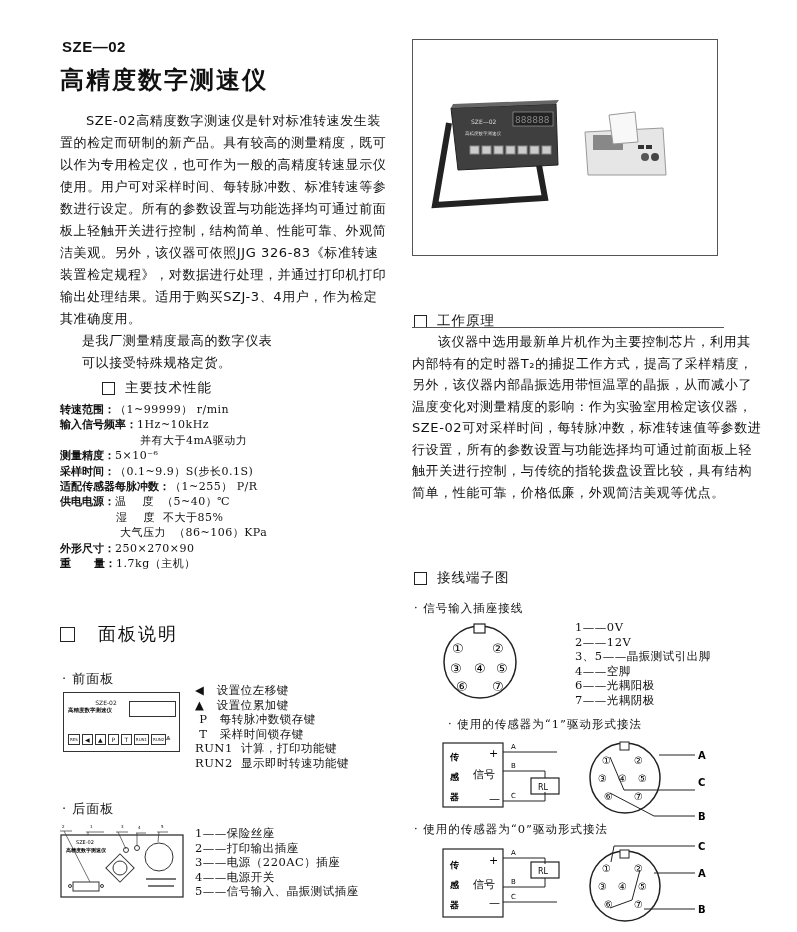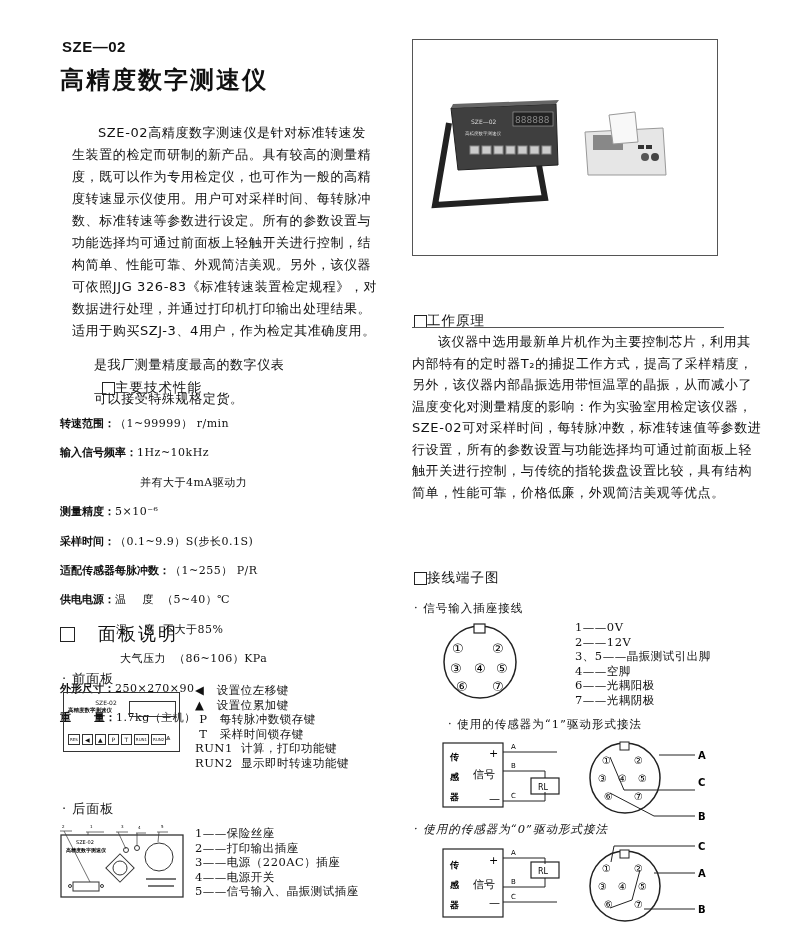--- a/index.html
+++ b/index.html
@@ -2,27 +2,27 @@
 <html><head>
 <meta charset="utf-8">
 <style>
   html, body { margin:0; padding:0; background:#fff; }
   body { width:797px; height:932px; position:relative; overflow:hidden;
          font-family:"DejaVu Sans", sans-serif; color:#111; }
   .abs { position:absolute; }
   .model { left:62px; top:38px; font-size:15px; font-weight:bold; font-family:"Liberation Sans", sans-serif; letter-spacing:0.5px; }
   .title { left:60px; top:64px; font-size:24px; font-weight:bold; letter-spacing:2px; }
   .intro { left:60px; top:110px; width:330px; font-size:13px; line-height:22px; letter-spacing:0.6px; }
-  .intro p { margin:12px; }
+  .intro p { margin:0; }
   .indent1 { text-indent:26px; }
   .indent2 { padding-left:22px; }
-  .sec-head { font-size:13.5px; display:flex; align-items:center; gap:0; letter-spacing:1px; }
+  .sec-head { font-size:13.5px; display:flex; align-items:center; gap:10px; letter-spacing:1px; }
   .box { display:inline-block; width:13px; height:13px; border:1.5px solid #222; box-sizing:border-box; }
   .spec { left:60px; top:402px; width:340px; font-size:11px; line-height:15.4px; }
-  .spec .row { white-space:pre;margin-top:14px; }
+  .spec .row { white-space:pre; }
   .spec .lbl { font-weight:bold; font-family:"DejaVu Sans", sans-serif; }
   .spec .val { font-family:"DejaVu Serif", serif; letter-spacing:0.5px; }
   .big-head { left:60px; top:622px; font-size:18px; display:flex; align-items:center; gap:23px; letter-spacing:2px; }
   .big-head .box { width:15px; height:15px; }
   .sub { font-size:13px; letter-spacing:1px; }
   .legend { font-family:"DejaVu Serif", serif; font-size:11.5px; line-height:14.5px; white-space:pre; letter-spacing:0.5px; }
   .photo { left:412px; top:39px; width:304px; height:215px; border:1.5px solid #555; background:#fff; }
   .rule { left:412px; top:327px; width:312px; height:1px; background:#555; }
   .work { left:412px; top:331px; width:350px; font-size:13px; line-height:21.5px; letter-spacing:0.6px; }
   .work p { margin:0; }
@@ -205,21 +205,21 @@
       <text x="194" y="60" font-size="10">⑦</text>
     </g>
   <line x1="219" y1="15" x2="255" y2="15" stroke="#222"></line>
   <text x="258" y="19" font-size="10" font-weight="bold">A</text>
   <path d="M170 17 L184 50 L255 50" fill="none" stroke="#222"></path>
   <text x="258" y="46" font-size="10" font-weight="bold">C</text>
   <path d="M170 53 L214 76 L255 76" fill="none" stroke="#222"></path>
   <text x="258" y="80" font-size="10" font-weight="bold">B</text>
 </svg>
 
-<div class="abs" style="left:414px; top:822px; font-size:11.5px; letter-spacing:1px; font-family:'DejaVu Serif', serif;font-style:italic;">· 使用的传感器为“0”驱动形式接法</div>
+<div class="abs" style="left:414px; top:822px; font-size:11.5px; letter-spacing:1px; font-family:'DejaVu Serif', serif;">· 使用的传感器为“0”驱动形式接法</div>
 <svg class="abs" style="left:440px; top:840px;" width="270" height="90">
   <rect x="3" y="9" width="60" height="68" fill="none" stroke="#222" stroke-width="1.2"></rect>
   <text x="10" y="28" font-size="9" font-weight="bold">传</text>
   <text x="10" y="48" font-size="9" font-weight="bold">感</text>
   <text x="10" y="68" font-size="9" font-weight="bold">器</text>
   <text x="49" y="24" font-size="11">+</text>
   <text x="33" y="48" font-size="11">信号</text>
   <text x="49" y="66" font-size="11">—</text>
   <text x="71" y="15" font-size="7">A</text>
   <text x="71" y="44" font-size="7">B</text>

